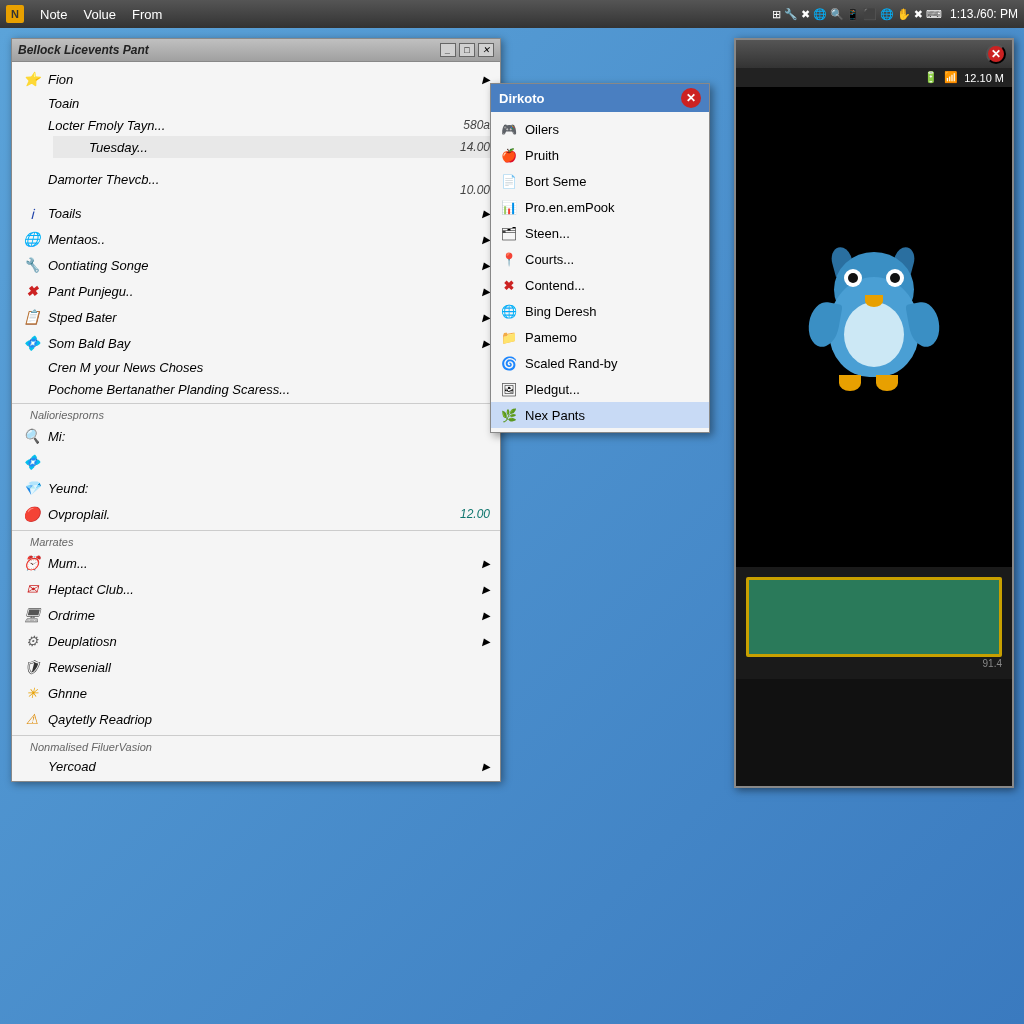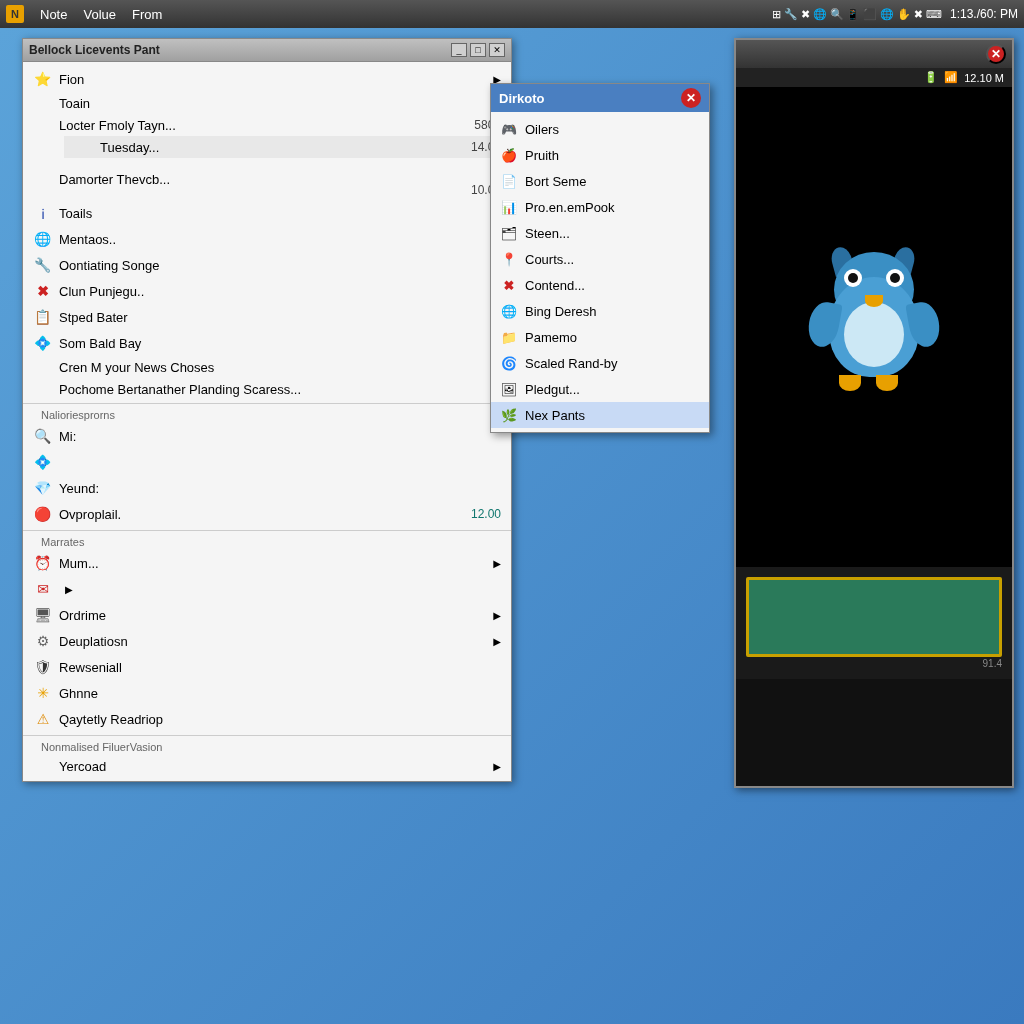--- a/index.html
+++ b/index.html
@@ -56,26 +56,27 @@
       left: 0;
       right: 0;
       bottom: 0;
       background: linear-gradient(135deg, #5ba3d9 0%, #3a7abf 100%);
     }
 
     
     .main-window {
       position: absolute;
       top: 10px;
-      left: 22px;
+      left: 11px;
       width: 490px;
       background: #f0f0f0;
       border: 1px solid #888;
       box-shadow: 2px 2px 8px rgba(0,0,0,0.4);
       z-index: 10;
+      font-style: italic;
     }
     .window-titlebar {
       background: linear-gradient(to bottom, #c0c0c0, #a0a0a0);
       padding: 4px 6px;
       display: flex;
       align-items: center;
       justify-content: space-between;
       border-bottom: 1px solid #888;
     }
     .window-title {
@@ -501,21 +502,21 @@
       </div>
 
       <div class="menu-item">
         <span class="item-icon icon-tools">🔧</span>
         <span class="item-label">Oontiating Songe</span>
         <span class="submenu-arrow">▶</span>
       </div>
 
       <div class="menu-item">
         <span class="item-icon icon-red-x">✖</span>
-        <span class="item-label">Clun Punjegu..</span>
+        <span class="item-label">Pant Punjegu..</span>
         <span class="submenu-arrow">▶</span>
       </div>
 
       <div class="menu-item">
         <span class="item-icon">📋</span>
         <span class="item-label">Stped Bater</span>
         <span class="submenu-arrow">▶</span>
       </div>
 
       <div class="menu-item">
@@ -555,20 +556,21 @@
 
       <div class="menu-separator"></div>
       <div class="menu-section-header">Marrates</div>
       <div class="menu-item">
         <span class="item-icon icon-clock">⏰</span>
         <span class="item-label">Mum...</span>
         <span class="submenu-arrow">▶</span>
       </div>
       <div class="menu-item">
         <span class="item-icon icon-mail">✉</span>
+        <span class="item-label">Heptact Club...</span>
         <span class="submenu-arrow">▶</span>
       </div>
       <div class="menu-item">
         <span class="item-icon icon-monitor">🖥</span>
         <span class="item-label">Ordrime</span>
         <span class="submenu-arrow">▶</span>
       </div>
       <div class="menu-item">
         <span class="item-icon icon-gear">⚙</span>
         <span class="item-label">Deuplatiosn</span>

